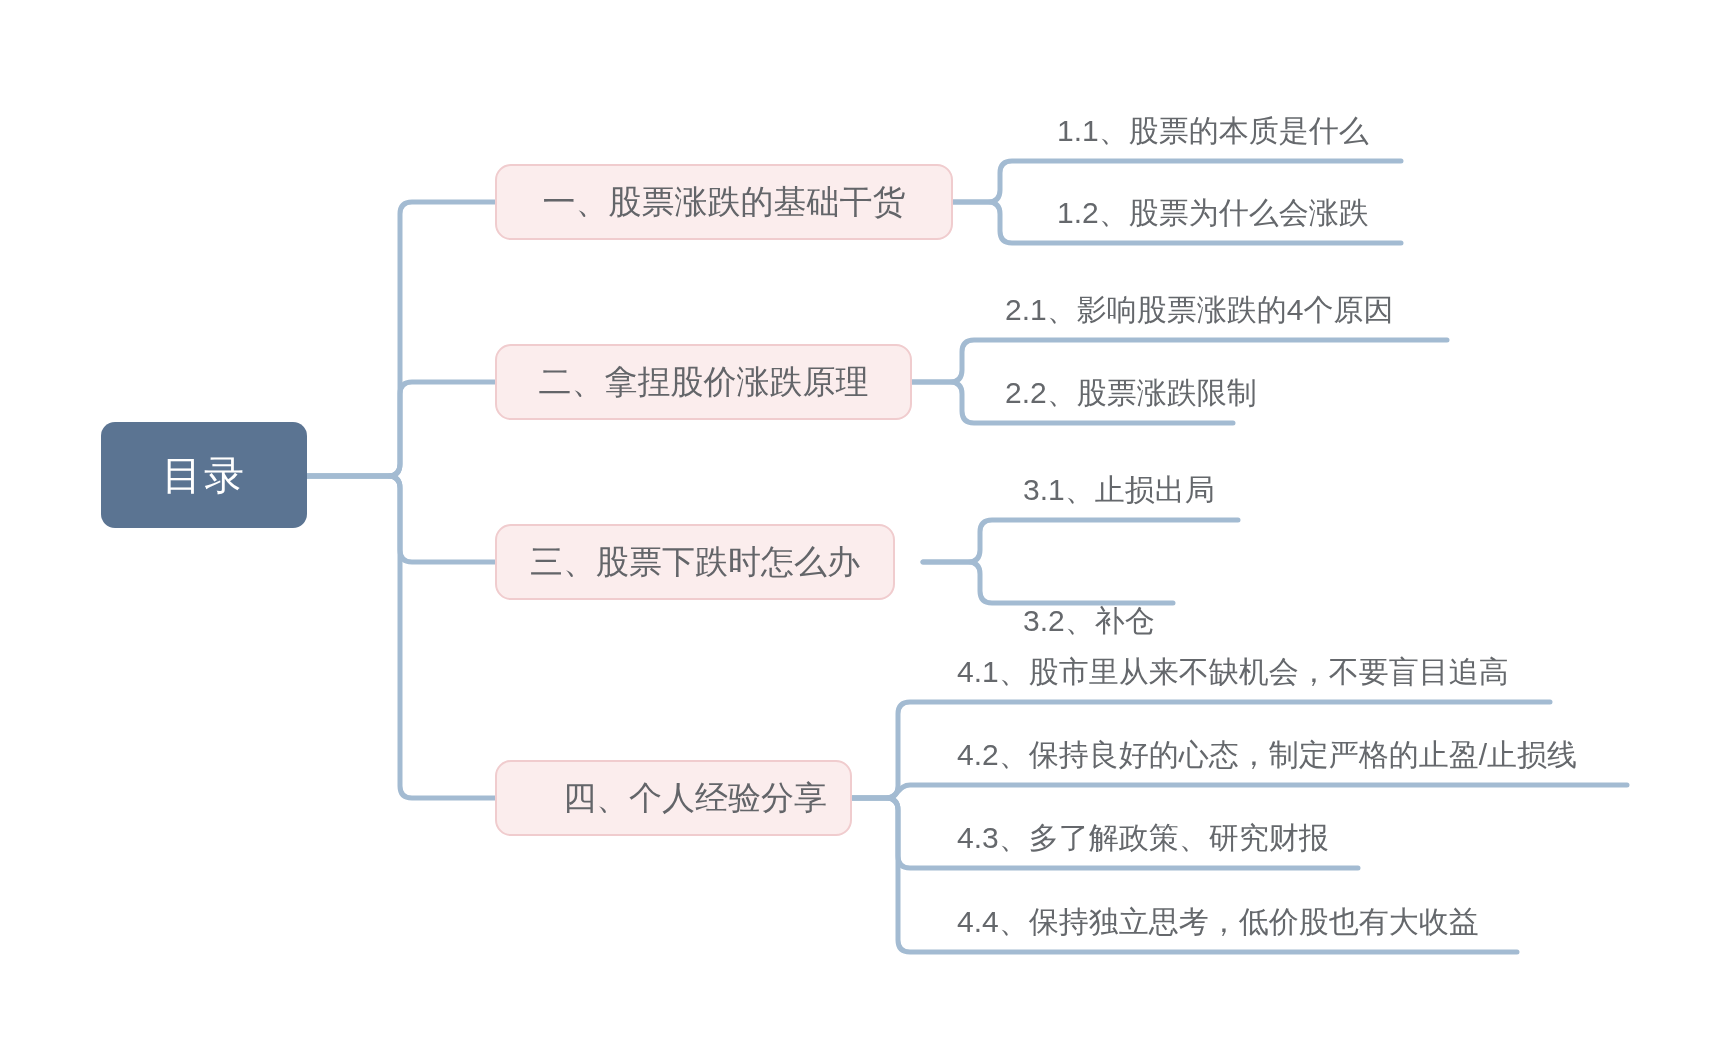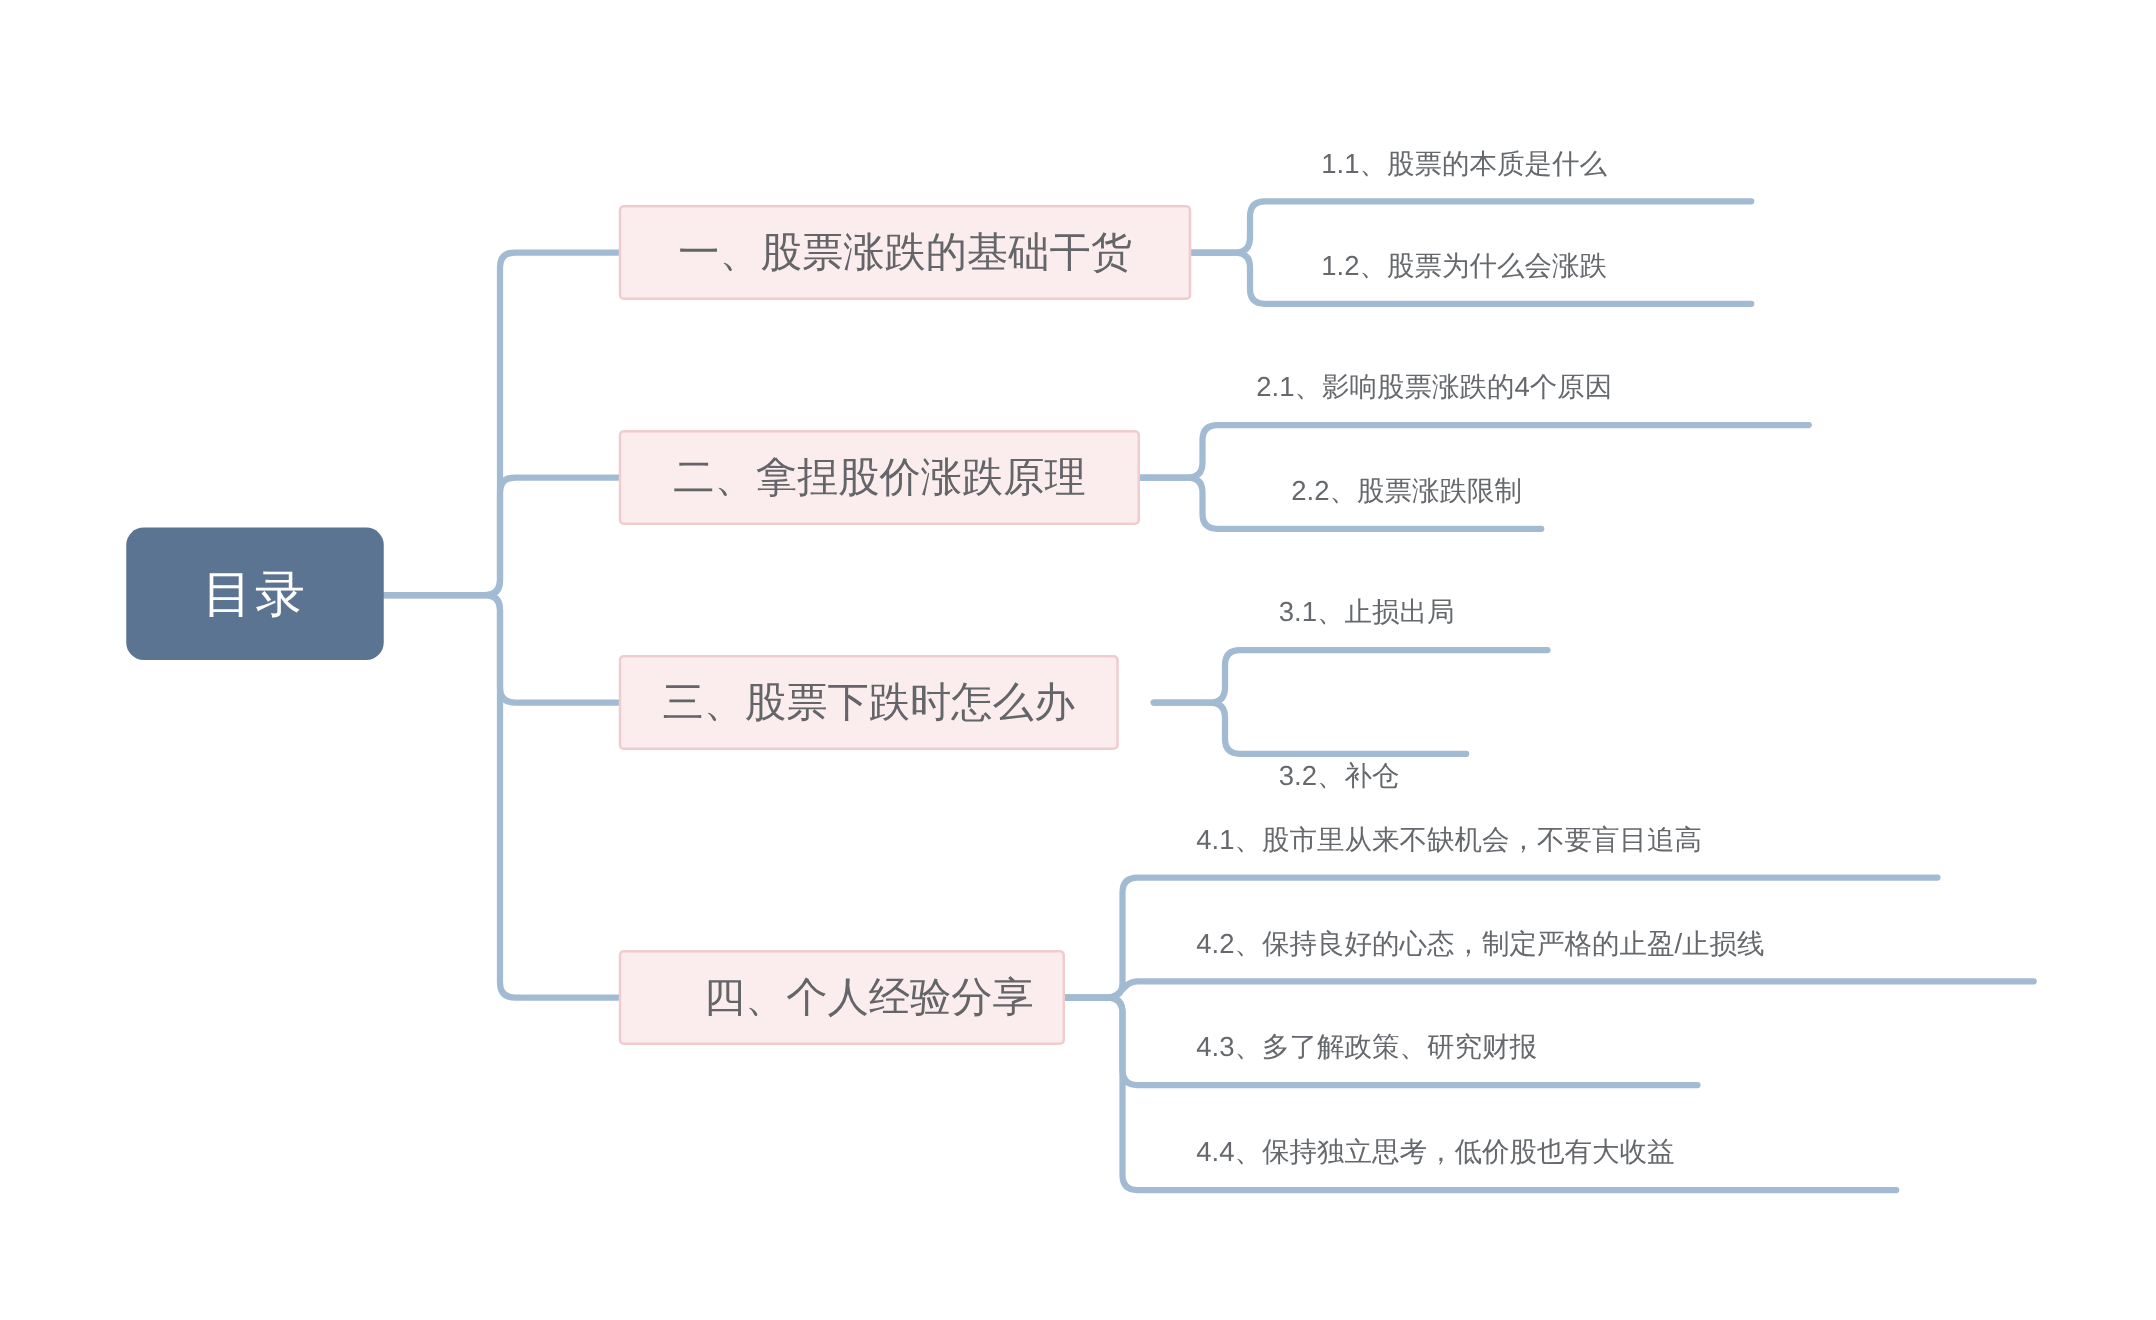--- a/index.html
+++ b/index.html
@@ -11,24 +11,24 @@
   .node{
     position:absolute;display:flex;align-items:center;justify-content:center;
     box-sizing:border-box;white-space:nowrap;
   }
   .root{
     background:var(--root_bg,#5b7492);color:var(--root_text,#fff);
     border-radius:14px;font-size:40px;letter-spacing:2px;font-family:Liberation Serif, serif;
   }
   .branch{
     background:var(--branch_bg,#fbeded);border:2.5px solid var(--branch_border,#f0ccce);
-    color:var(--branch_text,#636569);border-radius:4px;font-size:33px;
+    color:var(--branch_text,#636569);border-radius:16px;font-size:33px;
   }
   .child{
-    position:absolute;color:var(--child_text,#65686c);font-size:22px;
+    position:absolute;color:var(--child_text,#65686c);font-size:30px;
     line-height:40px;height:40px;white-space:nowrap;text-align:right;
   }
 </style>
 </head>
 <body>
 
 <div class="canvas">
 
   <svg id="wires" width="1725" height="1056" viewBox="0 0 1725 1056">
       <path d="M307 476H388Q400 476 400 464V214Q400 202 412 202H495" fill="none" stroke="#a3bbd2" stroke-width="5" stroke-linecap="round" stroke-linejoin="round"></path>
@@ -51,21 +51,21 @@
 
   <div class="node branch" style="left:495px;top:164px;width:458px;height:76px;">一、股票涨跌的基础干货</div>
   <div class="node branch" style="left:495px;top:344px;width:417px;height:76px;text-align:center;">二、拿捏股价涨跌原理</div>
   <div class="node branch" style="left:495px;top:524px;width:400px;height:76px;">三、股票下跌时怎么办</div>
   <div class="node branch" style="left:495px;top:760px;width:357px;height:76px;padding-left:43px;">四、个人经验分享</div>
 
   <div class="child" style="left:1057px;top:111px;">1.1、股票的本质是什么</div>
   <div class="child" style="left:1057px;top:193px;">1.2、股票为什么会涨跌</div>
 
   <div class="child" style="left:1005px;top:290px;">2.1、影响股票涨跌的4个原因</div>
-  <div class="child" style="left:1005px;top:373px;margin-left:28px;">2.2、股票涨跌限制</div>
+  <div class="child" style="left:1005px;top:373px;">2.2、股票涨跌限制</div>
 
   <div class="child" style="left:1023px;top:470px;">3.1、止损出局</div>
   <div class="child" style="left:1023px;top:553px;margin-top:48px;">3.2、补仓</div>
 
   <div class="child" style="left:957px;top:652px;">4.1、股市里从来不缺机会，不要盲目追高</div>
   <div class="child" style="left:957px;top:735px;">4.2、保持良好的心态，制定严格的止盈/止损线</div>
   <div class="child" style="left:957px;top:818px;">4.3、多了解政策、研究财报</div>
   <div class="child" style="left:957px;top:902px;">4.4、保持独立思考，低价股也有大收益</div>
 
 </div>

